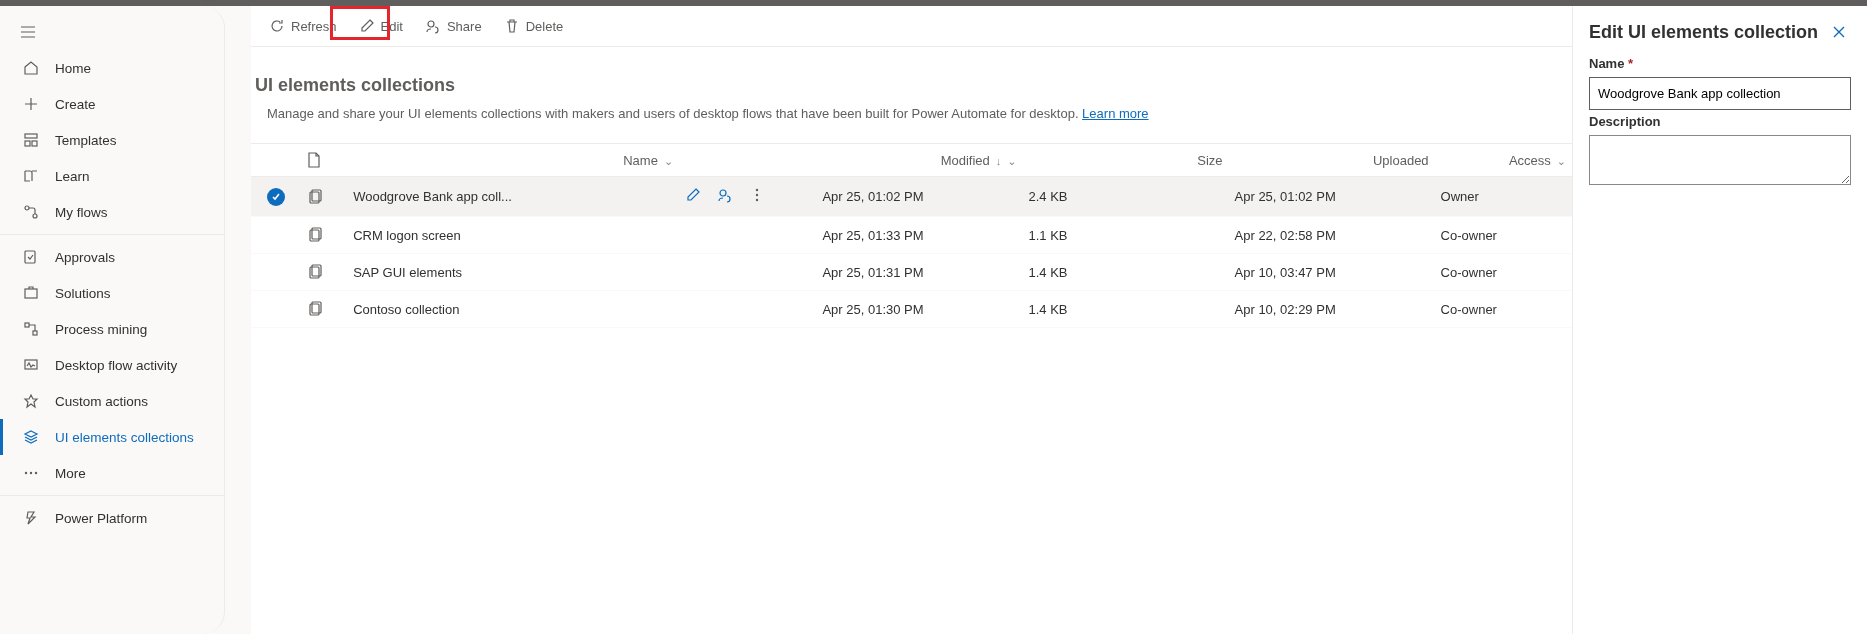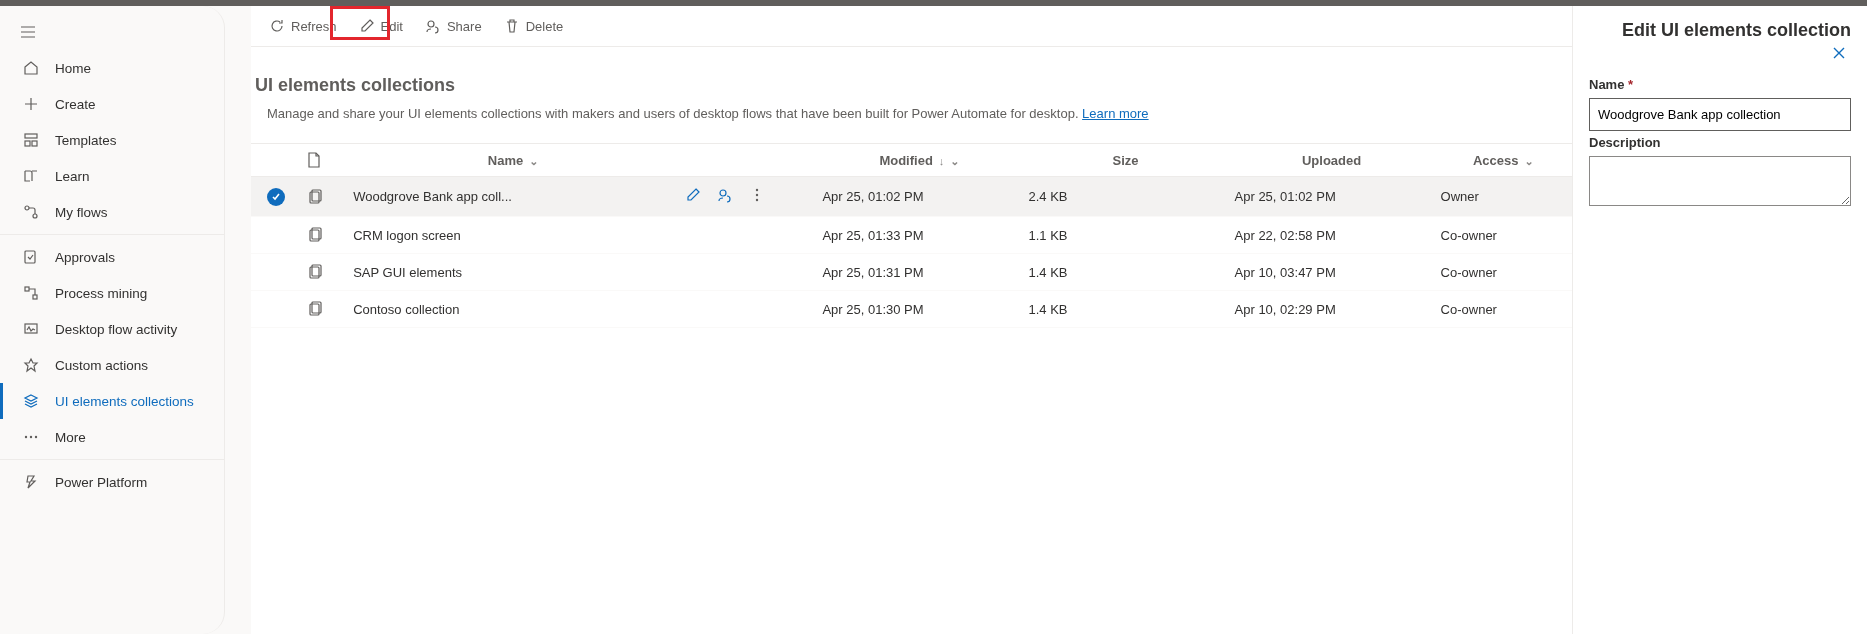--- a/index.html
+++ b/index.html
@@ -23,40 +23,40 @@
 .tbtn .ic { width: 16px; height: 16px; display: inline-flex; align-items: center; justify-content: center; }
 .highlight-box { position: absolute; border: 3px solid #e3262d; pointer-events: none; }
 
 .page-body { padding: 28px 0 0 0; }
 .page-title { font-size: 18px; font-weight: 600; color: #605e5c; padding: 0 0 10px 0; }
 .page-desc { font-size: 13px; color: #605e5c; padding-bottom: 22px; margin-left: 12px; }
 .page-desc a { color: #0f6cbd; text-decoration: underline; }
 
 
 .tbl { width: 100%; border-collapse: collapse; }
-.tbl th { text-align: center; font-weight: 700; font-size: 13px; color: #605e5c; padding: 8px 6px; border-top: 1px solid #edebe9; border-bottom: 1px solid #edebe9; }
+.tbl th { text-align: right; font-weight: 400; font-size: 13px; color: #605e5c; padding: 8px 6px; border-top: 1px solid #edebe9; border-bottom: 1px solid #edebe9; }
 .tbl td { font-size: 13px; color: #323130; padding: 10px 6px; border-bottom: 1px solid #faf9f8; }
 .tbl tr.selected td { background: #f3f2f1; }
 .col-check { width: 44px; text-align: center; }
 .col-type { width: 40px; text-align: center; }
 .col-name { width: 290px; }
 .col-actions { width: 120px; }
 .col-mod { width: 180px; }
 .col-size { width: 180px; }
 .col-up { width: 180px; }
 .col-access { width: 120px; }
 .name-cell { color: #323130; font-weight: 400; }
 .row-actions { display: inline-flex; gap: 16px; color: #605e5c; }
 .row-actions .ic { width: 16px; height: 16px; cursor: pointer; display: inline-flex; }
 .check-badge { width: 18px; height: 18px; border-radius: 50%; background: #0f6cbd; display: inline-flex; align-items: center; justify-content: center; }
 .chev { margin-left: 6px; color: #8a8886; font-size: 11px; }
 
 
 .panel { width: 295px; background: #fff; border-left: 1px solid #edebe9; padding: 14px 16px; }
-.panel-hd { display: flex; align-items: flex-end; justify-content: space-between; margin-bottom: 12px; flex-direction: column; }
+.panel-hd { display: flex; align-items: center; justify-content: space-between; margin-bottom: 12px; }
 .panel-title { font-size: 18px; font-weight: 600; }
 .close-btn { width: 24px; height: 24px; display: flex; align-items: center; justify-content: center; color: #0f6cbd; cursor: pointer; }
 .field-label { font-size: 13px; font-weight: 600; margin: 8px 0 6px; }
 .req { color: #a4262c; }
 .text-input { width: 100%; padding: 8px 8px; font-size: 13px; border: 1px solid #605e5c; outline: none; }
 .textarea { width: 100%; height: 50px; padding: 6px 8px; font-size: 13px; border: 1px solid #8a8886; resize: both; outline: none; }
 
 svg { display: block; }
 .title-row, .desc-row { padding-left: 4px; }
 </style>
@@ -122,20 +122,29 @@
     <div class="nav-sep"></div>
 
     <div class="nav-item">
       <span class="ic">
           <svg width="16" height="16" viewBox="0 0 16 16" fill="none" stroke="currentColor" stroke-width="1.2">
             <rect x="2" y="2" width="10" height="12" rx="1"></rect>
             <path d="M5 8l2 2 3-4"></path>
           </svg>
         </span>
       <span>Approvals</span>
+    </div>
+    <div class="nav-item">
+      <span class="ic">
+          <svg width="16" height="16" viewBox="0 0 16 16" fill="none" stroke="currentColor" stroke-width="1.2">
+            <rect x="2" y="4" width="12" height="9"></rect>
+            <path d="M6 4V2h4v2"></path>
+          </svg>
+        </span>
+      <span>Solutions</span>
     </div>
     <div class="nav-item">
       <span class="ic">
           <svg width="16" height="16" viewBox="0 0 16 16" fill="none" stroke="currentColor" stroke-width="1.2">
             <rect x="2" y="2" width="4" height="4"></rect>
             <rect x="10" y="10" width="4" height="4"></rect>
             <path d="M6 4h6v6"></path>
           </svg>
         </span>
       <span>Process mining</span>

